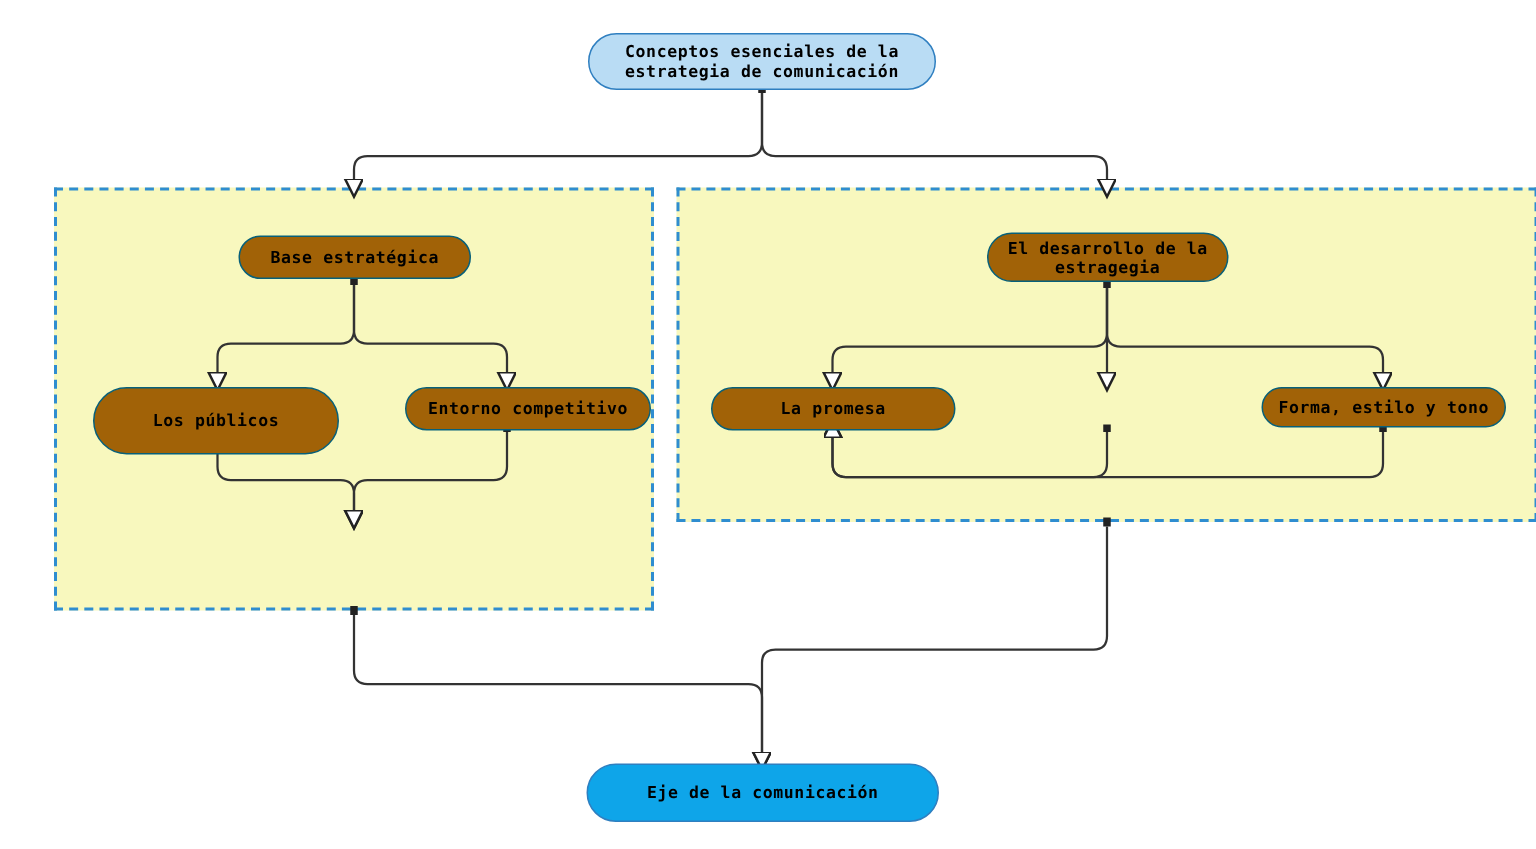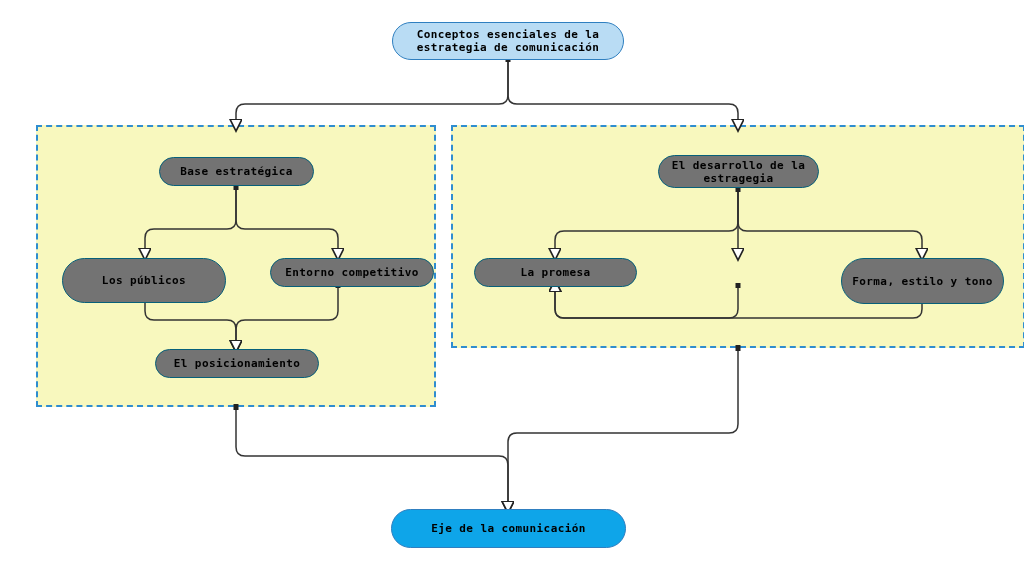--- a/index.html
+++ b/index.html
@@ -48,21 +48,21 @@
     color: #000000;
     letter-spacing: 0.4px;
     white-space: pre-line;
     cursor: default;
   }
   .node.root {
     background: #b9dcf4;
     border: 1.3px solid #2f7fc0;
   }
   .node.teal {
-    background: #737373;
+    background: #a16207;
     border: 1.3px solid #07607a;
   }
   .node.leafblue {
     background: #0ea5e9;
     border: 1.3px solid #2f7fc0;
   }
 </style>
 </head>
 <body>
 
@@ -127,25 +127,24 @@
 
   <div class="node root" style="left:374px; top:22px; width:232px; height:38px;">Conceptos esenciales de la
 estrategia de comunicación</div>
 
   <div class="node teal" style="left:141px; top:157px; width:155px; height:29px;">Base estratégica</div>
 
   <div class="node teal" style="left:44px; top:258px; width:164px; height:45px;">Los públicos</div>
 
   <div class="node teal" style="left:252px; top:258px; width:164px; height:29px;">Entorno competitivo</div>
 
-  <div class="node teal" style="left:137px; top:349px; width:164px; height:29px;">El posicionamiento</div>
 
   <div class="node teal" style="left:456px; top:258px; width:163px; height:29px;">La promesa</div>
 
   <div class="node teal" style="left:640px; top:155px; width:161px; height:33px;">El desarrollo de la
 estragegia</div>
 
 
-  <div class="node teal" style="left:823px; top:258px; width:163px; height:46px;">Forma, estilo y tono</div>
+  <div class="node teal" style="left:823px; top:258px; width:163px; height:27px;">Forma, estilo y tono</div>
 
   <div class="node leafblue" style="left:373px; top:509px; width:235px; height:39px;">Eje de la comunicación</div>
 
 </div>
 
 </body></html>

